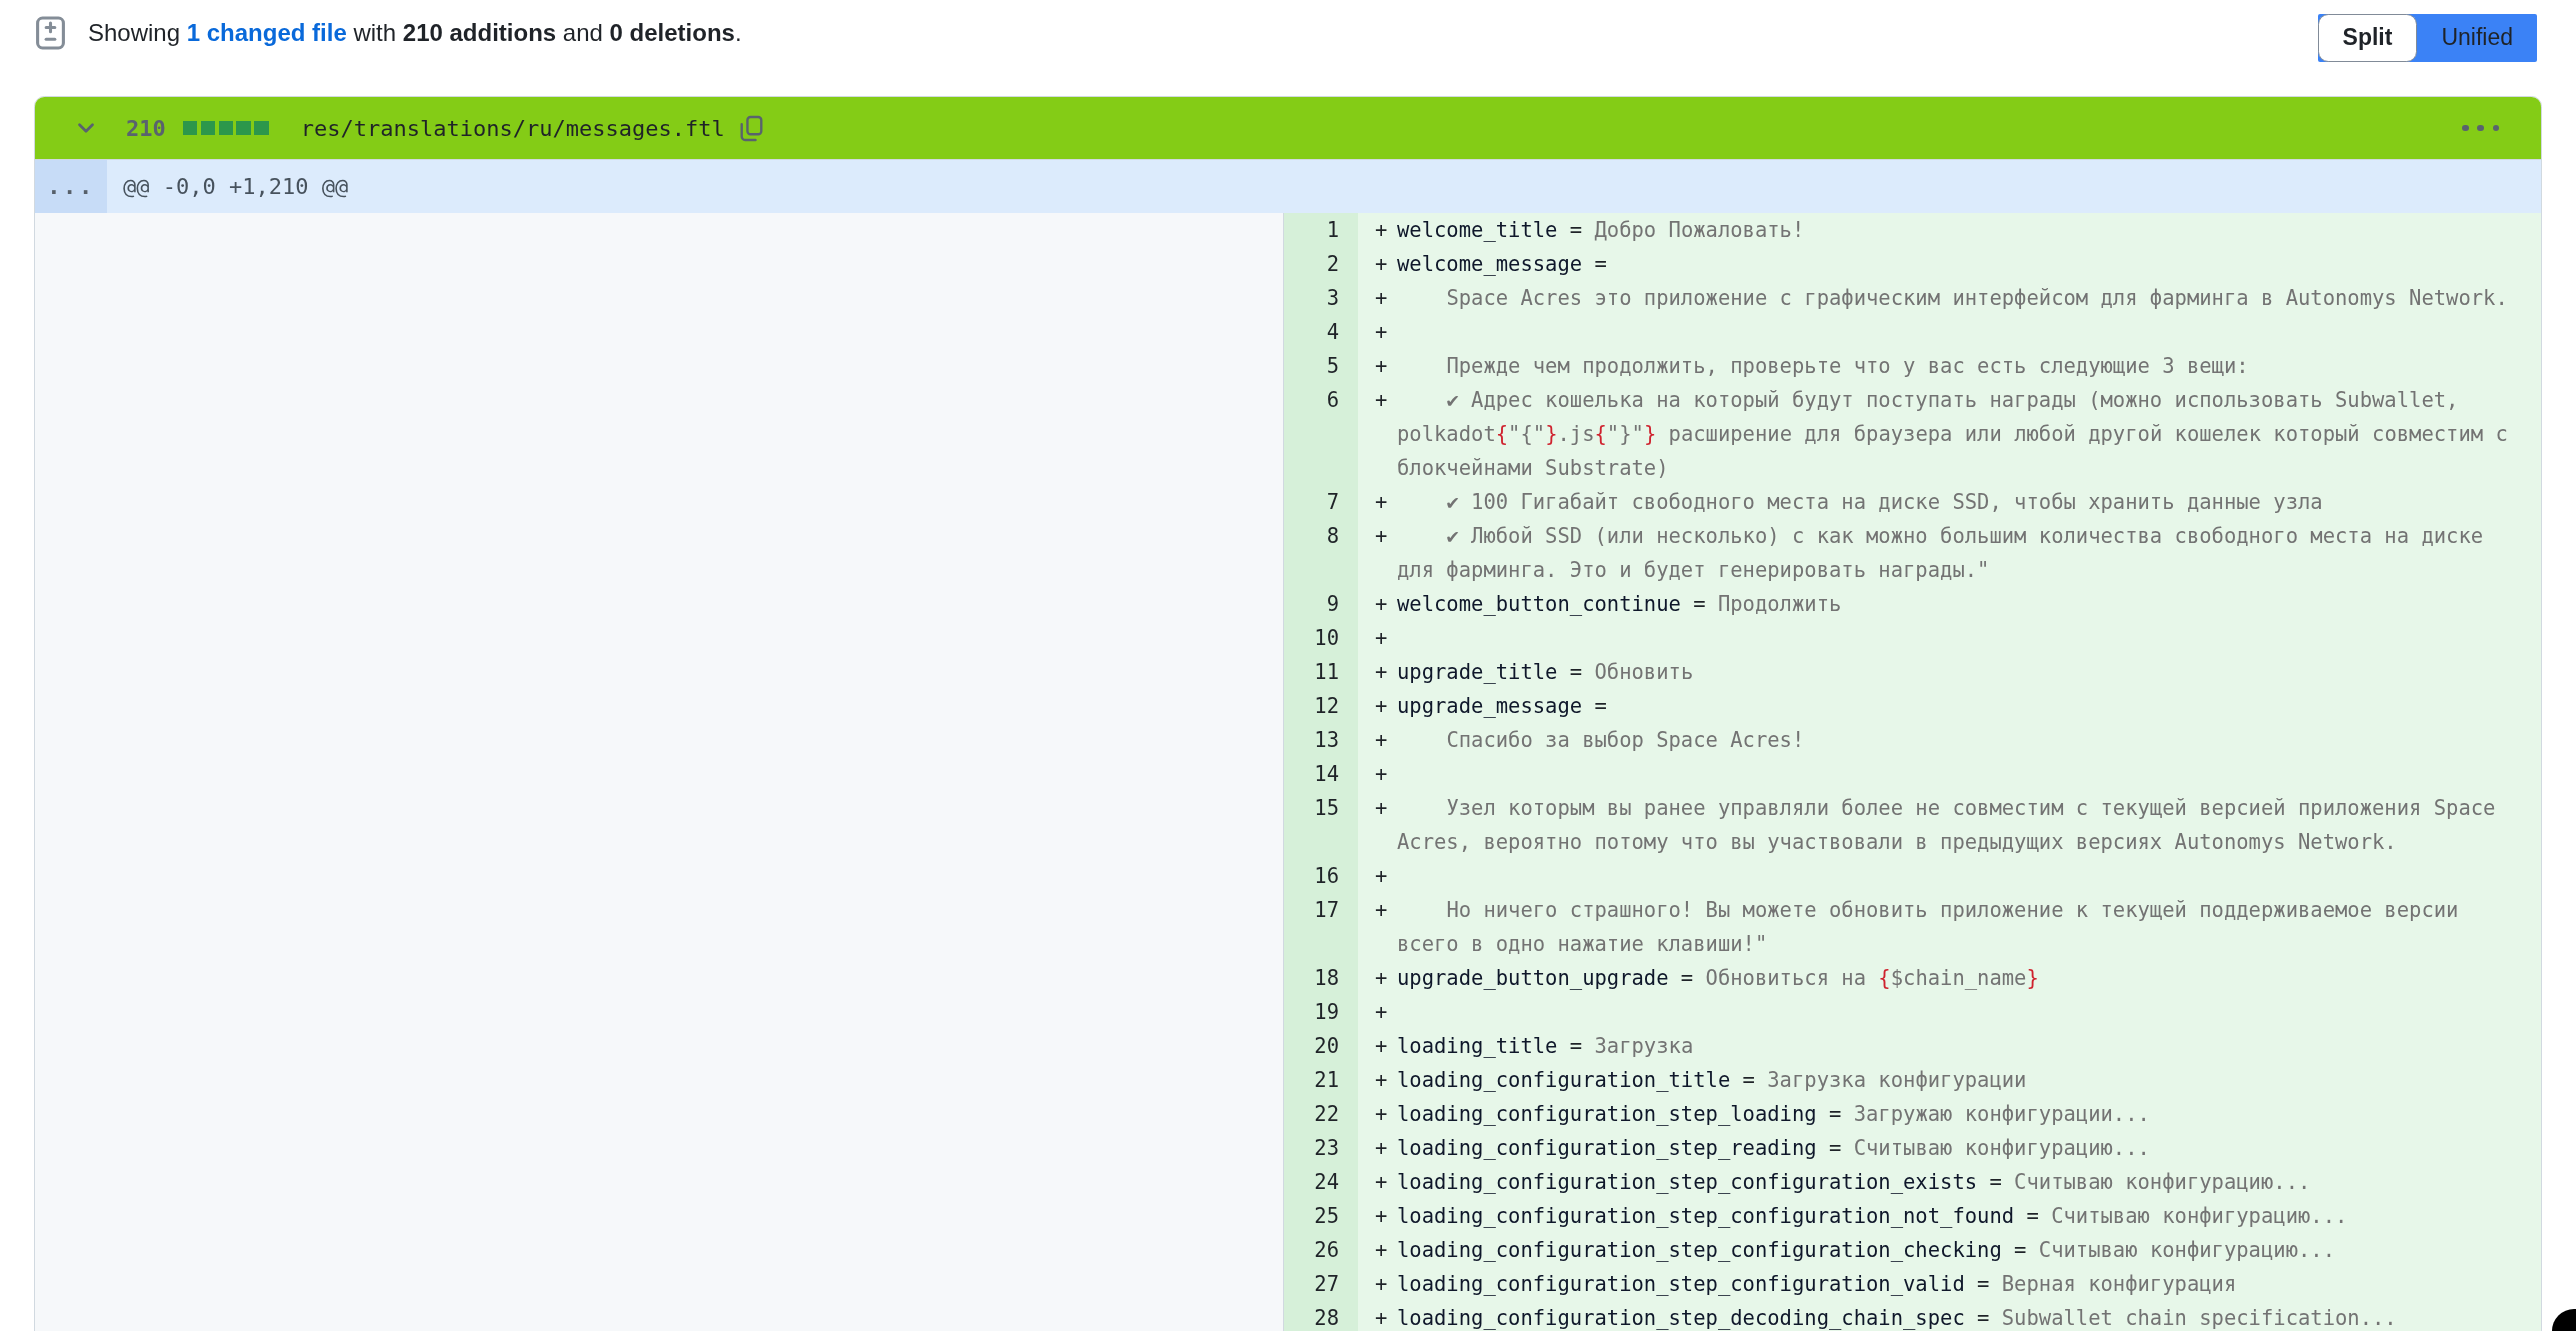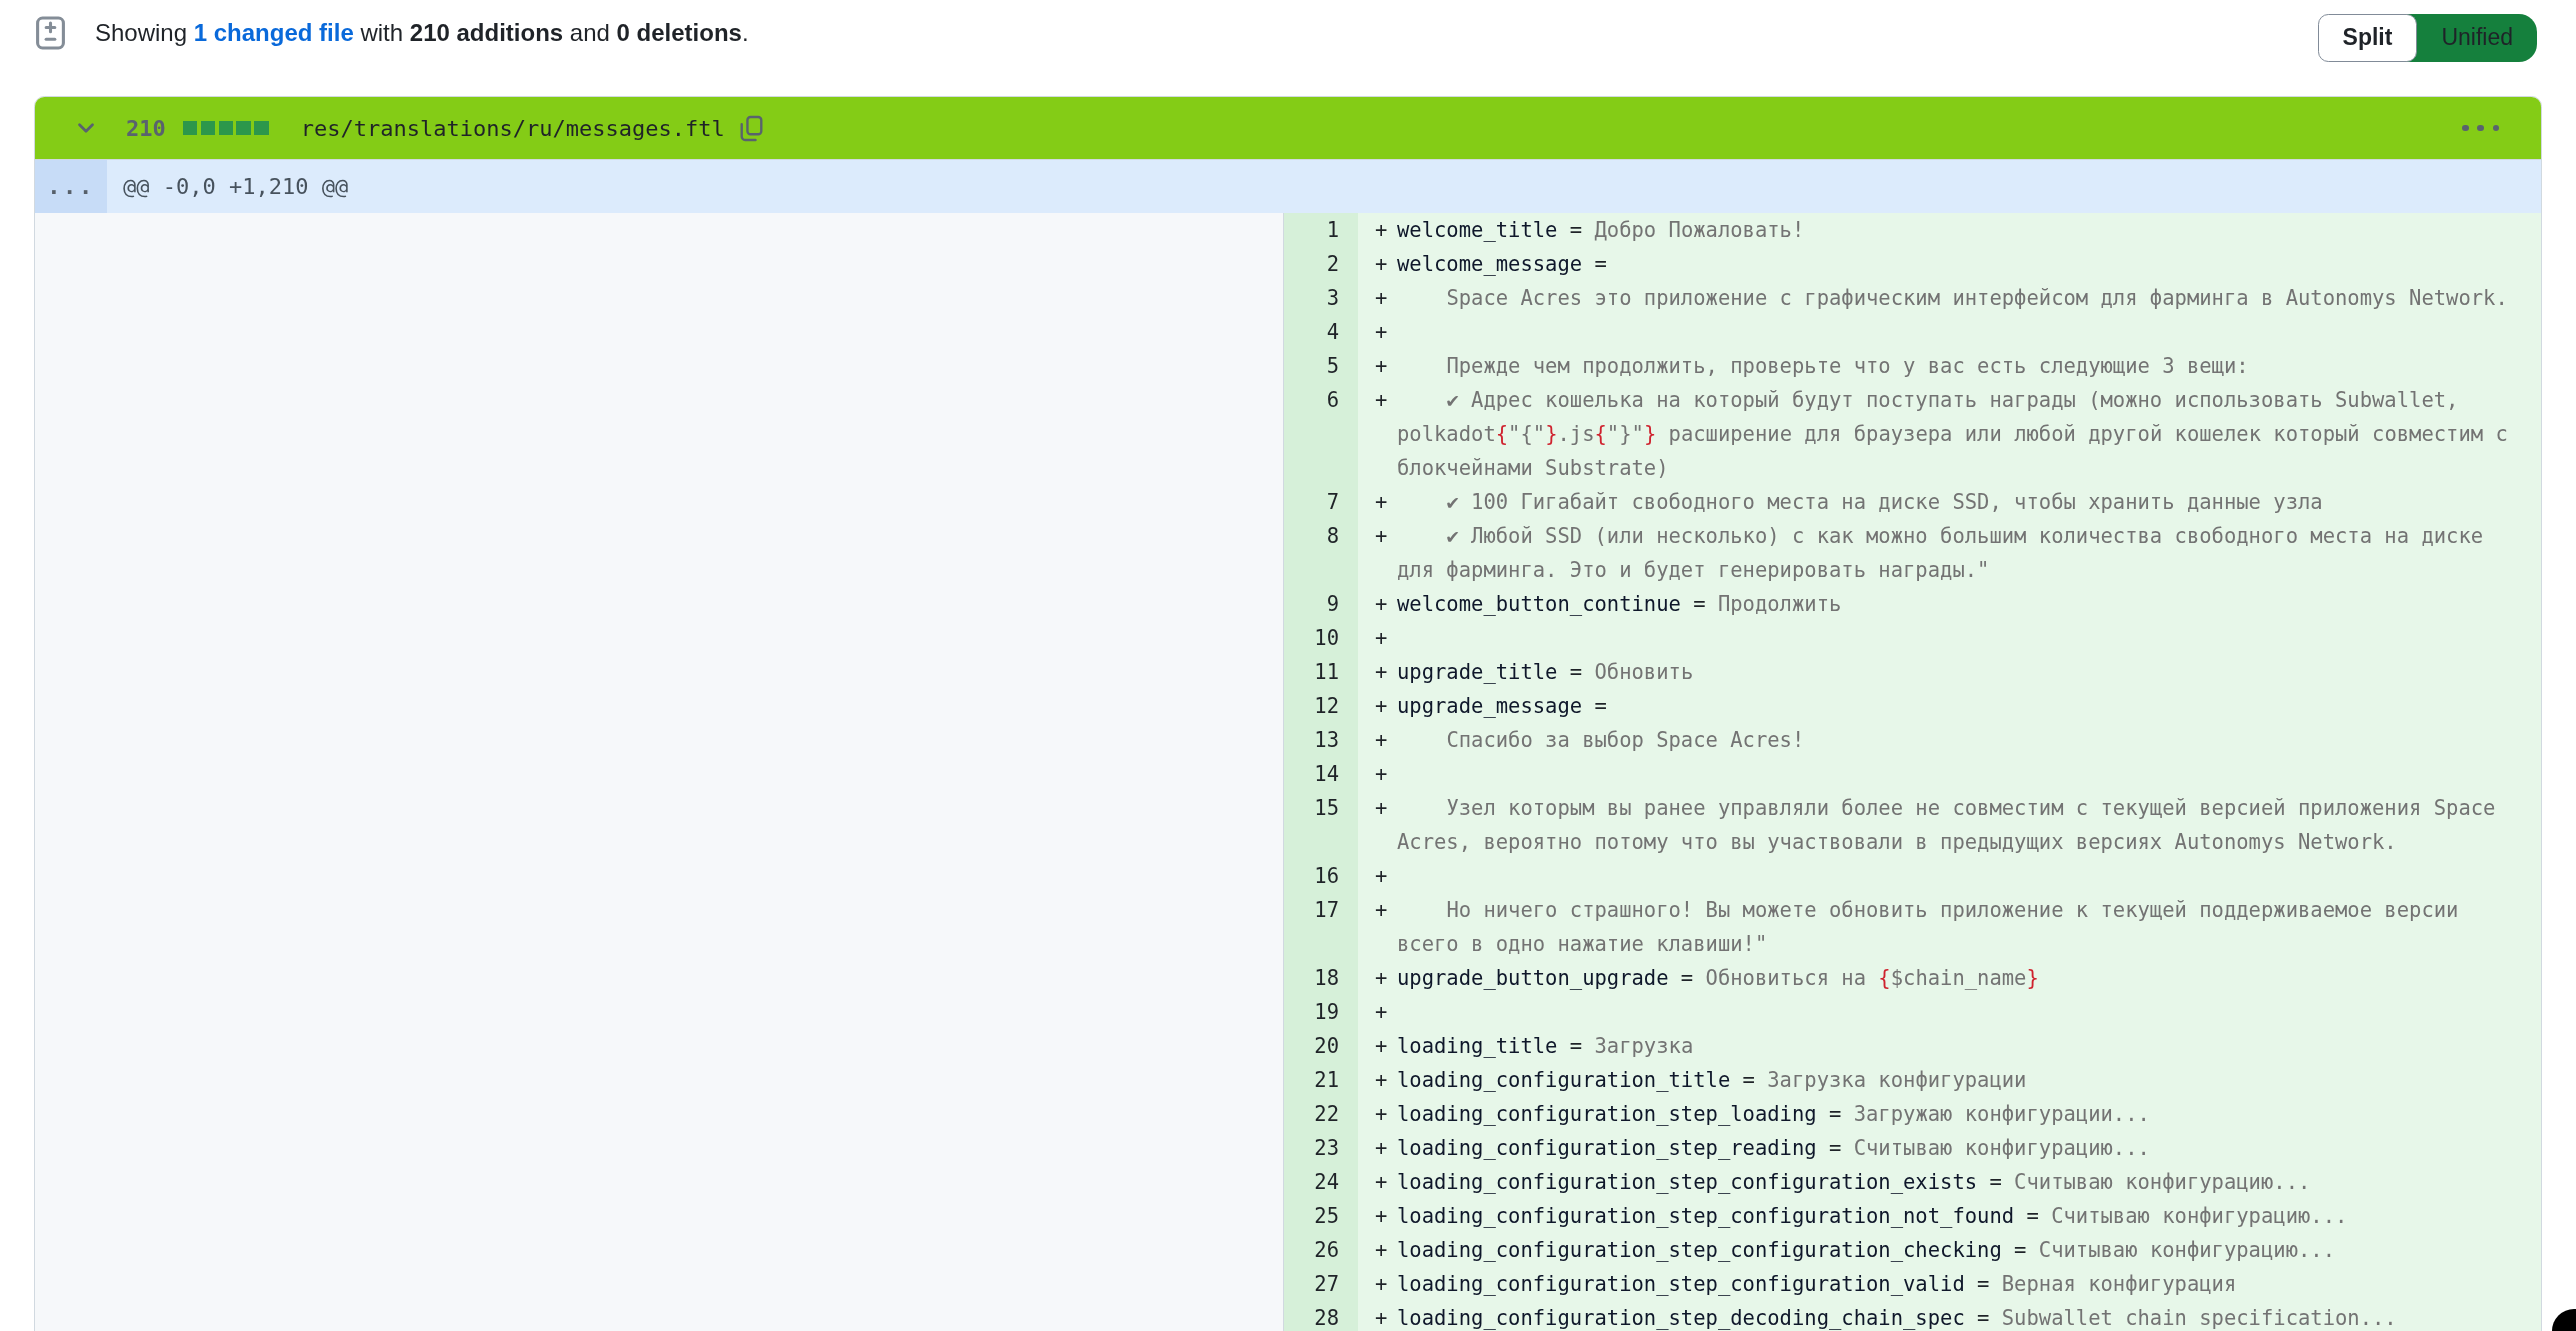--- a/index.html
+++ b/index.html
@@ -2,28 +2,28 @@
 <html style="font-size:13.7px"><head>
 <meta charset="utf-8">
 <style>
   * { margin:0; padding:0; box-sizing:border-box; }
   html,body { width:2576px; height:1332px; overflow:hidden; background:#ffffff;
               font-family:"Liberation Sans", sans-serif; color:#1f2328; }
 
   
   .topbar { position:absolute; left:0; top:0; width:2576px; height:82px; }
   .summary { position:absolute; left:34px; top:12px; height:41px;
-             display:flex; align-items:center; gap:28px; font-size:24px; }
+             display:flex; align-items:center; gap:21px; font-size:24px; }
   .summary .txt b { font-weight:700; }
   .summary a.link { color:#0969da; text-decoration:none; font-weight:700; cursor:pointer; }
   .filediff-icon svg { display:block; }
 
   .seg-control { position:absolute; right:39px; top:13.7px; height:48px;
-                 display:flex; align-items:stretch; background:#15803d;
-                 border-radius:18px; font-size:23px; }
+                 display:flex; align-items:stretch; background:#3b82f6;
+                 border-radius:2px; font-size:23px; }
   .seg { display:flex; align-items:center; justify-content:center;
          padding:0 24px; color:#1f2328; cursor:pointer; border-radius:10.3px; }
   .seg.active { background:#ffffff; border:1.7px solid #818b98; font-weight:700; }
 
   
   .file-card { position:absolute; left:34px; top:96px; width:2508px; height:1284px;
                border:1.7px solid #d1d9e0; border-radius:10.3px; overflow:hidden;
                background:#ffffff; }
 
   .file-header { height:63px; background:#84cc16; border-bottom:0.9px solid #d1d9e0;

